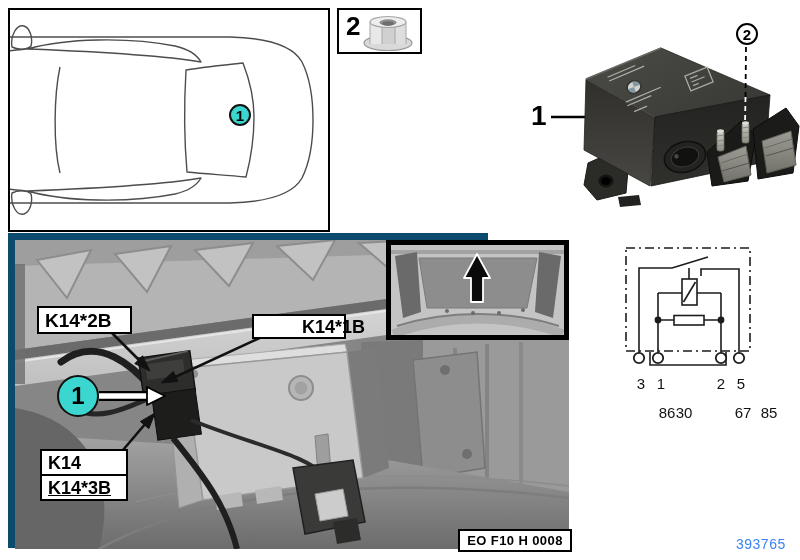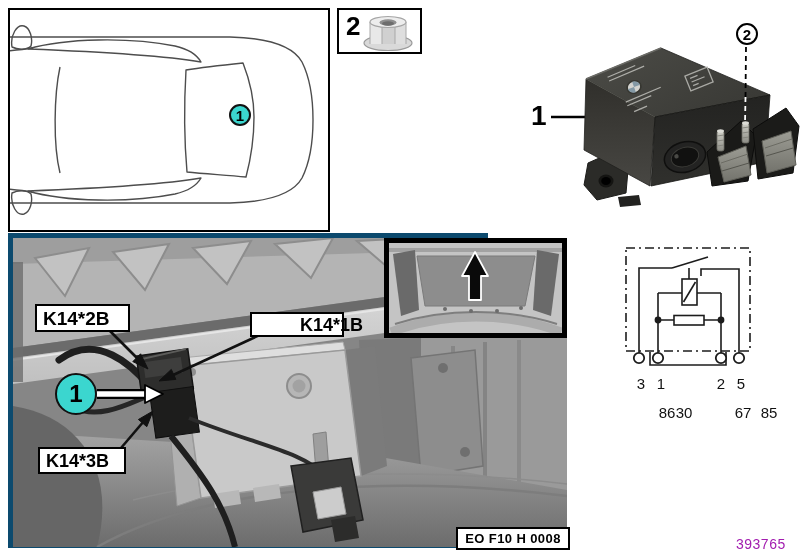--- a/index.html
+++ b/index.html
@@ -1,21 +1,21 @@
 <!DOCTYPE html>
 <html><head>
 <meta charset="utf-8">
 <style>
   html,body{margin:0;padding:0;background:#fff;}
   .canvas{position:relative;width:800px;height:560px;background:#fff;overflow:hidden;
           font-family:"Liberation Sans",sans-serif;}
   .box{position:absolute;box-sizing:border-box;background:#fff;}
   .car-box{left:8px;top:8px;width:322px;height:224px;border:2.5px solid #000;}
   .nut-box{left:337px;top:8px;width:85px;height:46px;border:2px solid #000;}
-  .photo-box{left:8px;top:233px;width:480px;height:315px;border:5px solid #0c4a6e;background:#7dd3fc;}
+  .photo-box{left:8px;top:233px;width:480px;height:315px;border:7px solid #0c4a6e;background:#7dd3fc;}
   .badge{position:absolute;box-sizing:border-box;border-radius:50%;display:flex;
          align-items:center;justify-content:center;font-weight:bold;color:#000;z-index:6;}
   .badge-car{left:229px;top:104px;width:22px;height:22px;border:2px solid #111;
              background:#3BD6CF;font-size:15px;}
   .badge-photo{left:42px;top:135px;width:42px;height:42px;border:2.5px solid #111;
                background:#3BD6CF;font-size:24px;}
   .badge-ring{left:736px;top:23px;width:22px;height:22px;border:2px solid #000;
               background:#fff;font-size:15px;}
   .nut-num{position:absolute;left:7px;top:1px;font-weight:bold;font-size:26px;color:#000;}
   .relay-num{position:absolute;left:531px;top:100px;font-weight:bold;font-size:28px;color:#000;z-index:5;}
@@ -23,25 +23,25 @@
   .schem-svg{position:absolute;left:600px;top:240px;}
   .photo-svg{position:absolute;left:0;top:0;}
   .plabel{position:absolute;box-sizing:border-box;background:#fff;border:2px solid #000;
           color:#000;font-weight:bold;display:flex;align-items:center;padding:0 0 0 6px;
           white-space:nowrap;z-index:5;line-height:1;}
   .pl-2b{left:22px;top:66px;width:95px;height:28px;font-size:19px;}
   .pl-1b{left:237px;top:74px;width:94px;height:25px;font-size:18px;padding-left:48px;}
   .pl-stack{left:25px;top:209px;width:88px;z-index:5;position:absolute;}
   .pl-cell{box-sizing:border-box;background:#fff;border:2px solid #000;width:88px;height:27px;
            font-weight:bold;font-size:18px;display:flex;align-items:center;padding-left:6px;line-height:1;}
-  .pl-cell + .pl-cell{margin-top:-2px;}
+  .pl-cell + .pl-cell{margin-top:-2px;text-decoration:underline;}
   .pl-code{left:443px;top:289px;width:114px;height:23px;font-size:13px;font-weight:bold;
            letter-spacing:.4px;justify-content:center;padding:9px;}
   .schlabel{position:absolute;transform:translate(-50%,-50%);font-size:15px;color:#111;}
-  .doc-num{position:absolute;left:736px;top:536px;font-size:14px;color:#a21caf;letter-spacing:.5px;}
+  .doc-num{position:absolute;left:736px;top:536px;font-size:14px;color:#3b82f6;letter-spacing:.5px;}
 </style>
 </head>
 <body>
 
 <div class="canvas">
 
   <div class="box car-box">
     <svg width="317" height="219" viewBox="0 0 317 219">
       <g fill="none" stroke="#4d4d4d" stroke-width="1.4" stroke-linejoin="round">
         <path d="M -3,27 L 220,27 C 258,28 283,36 292,52 C 300,68 303,88 303,110 C 303,132 300,152 292,168 C 283,184 258,192 220,193 L -3,193"></path>
@@ -266,20 +266,21 @@
         <polygon points="150,156 132,147 132,165" fill="#fff" stroke="#000" stroke-width="1.8" stroke-linejoin="round"></polygon>
       </g>
     </svg>
     <div class="plabel pl-2b">
       <span>K14*2B</span>
     </div>
     <div class="plabel pl-1b">
       <span>K14*1B</span>
     </div>
     <div class="pl-stack">
+      <div class="pl-cell">K14</div>
       <div class="pl-cell">K14*3B</div>
     </div>
     <div class="badge badge-photo">
       <span>1</span>
     </div>
     <div class="plabel pl-code">EO F10 H 0008</div>
   </div>
 
   <svg class="schem-svg" width="200" height="185" viewBox="0 0 200 185">
     <g fill="none" stroke="#1c1c1c" stroke-width="1.6">

